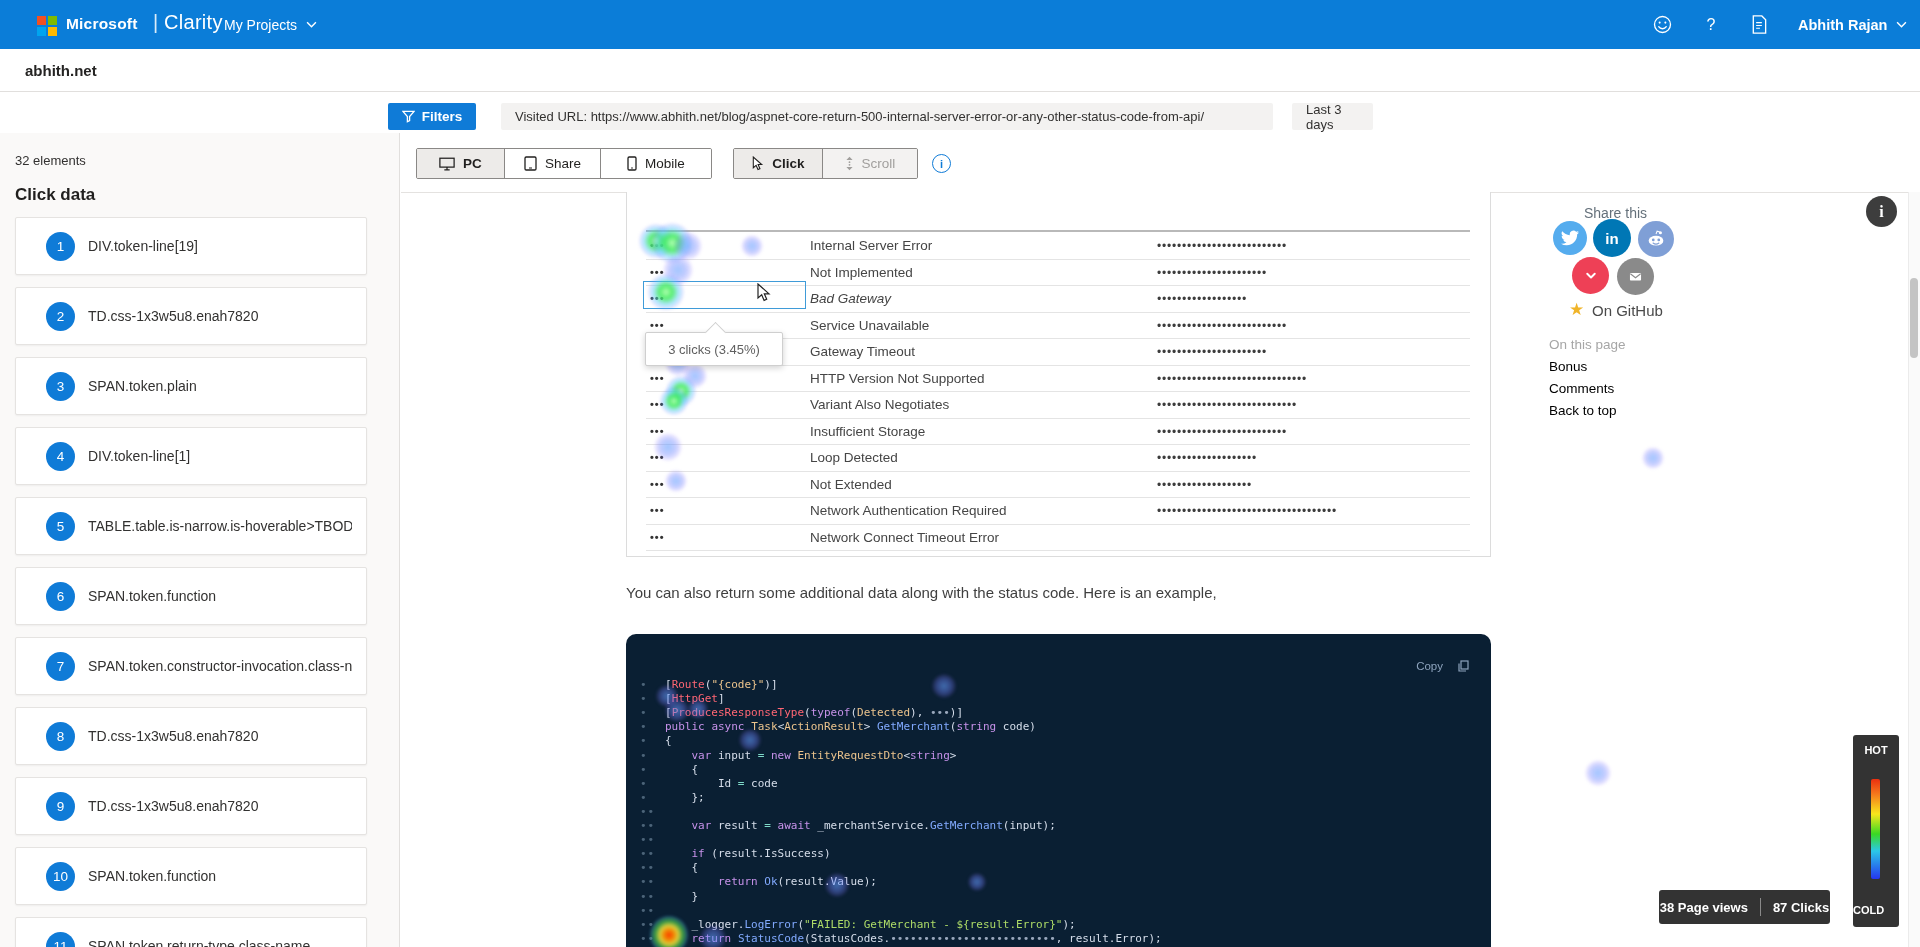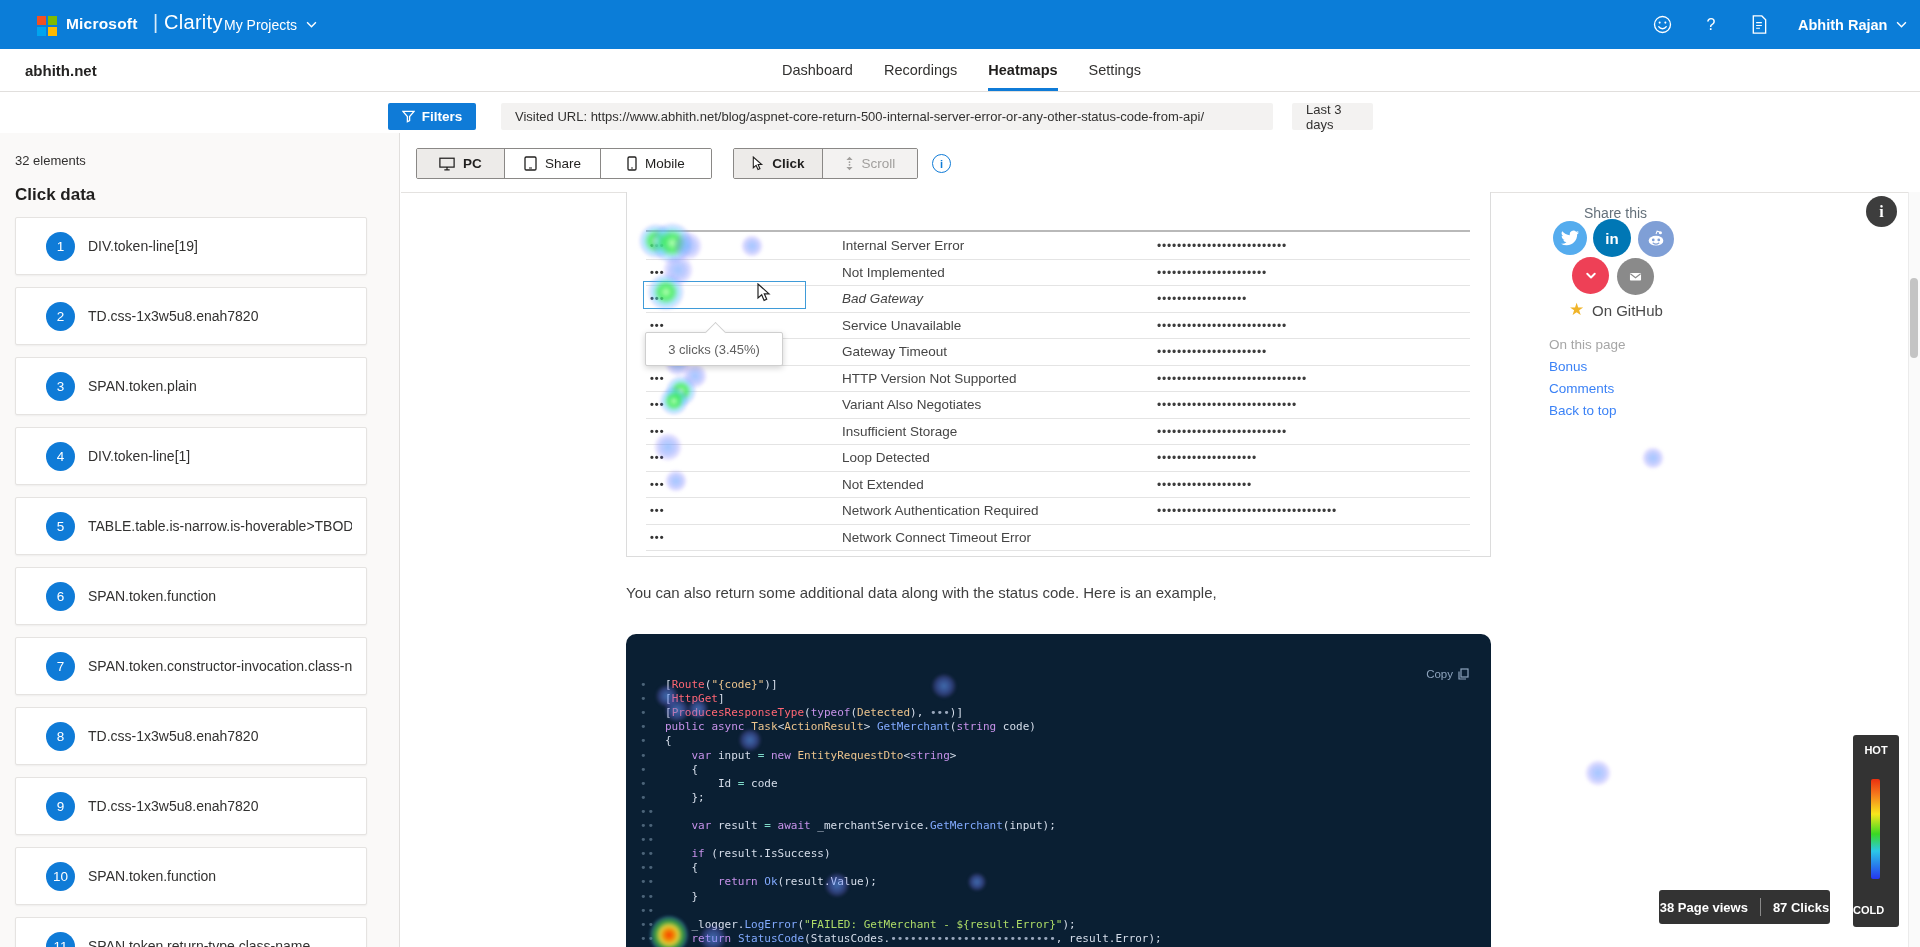--- a/index.html
+++ b/index.html
@@ -84,61 +84,61 @@
                 border-left:1px solid #dcdcdc; border-right:1px solid #dcdcdc;
                 border-bottom:1px solid #dcdcdc; }
   .th { position:absolute; top:21px; font-family:"Liberation Serif", serif;
         font-weight:700; font-size:15px; color:#222; }
   .th.c1 { left:650px; } .th.c2 { left:810px; } .th.c3 { left:1157px; }
   .thead-sep { left:646px; top:230px; width:824px; height:2px; background:#b9b9b9; }
   .t-rows { left:646px; top:233px; width:824px; height:318px; }
   .t-row { position:absolute; left:0; width:824px; height:26.5px; border-bottom:1px solid #e4e4e4; }
   .t-dots1 { position:absolute; left:4px; top:7px; font-size:11px; font-weight:700;
              letter-spacing:1px; color:#333; line-height:1; }
-  .t-desc { position:absolute; left:164px; top:6px; font-size:13.5px; color:#454545; line-height:1;margin-left:32px; }
+  .t-desc { position:absolute; left:164px; top:6px; font-size:13.5px; color:#454545; line-height:1; }
   .t-dots3 { position:absolute; left:511px; top:7px; font-size:12px; color:#3c3c3c;
              letter-spacing:.8px; line-height:1; white-space:nowrap; }
   .sel-cell { left:643px; top:281px; width:163px; height:28px; border:1.5px solid #3f9bd8; z-index:4; }
   .cell-cursor { left:755px; top:283px; z-index:6; }
 
   
   .click-tip { left:645px; top:332px; width:138px; height:34px; background:#fff;
                border:1px solid #cfcfcf; border-radius:2px; box-shadow:0 2px 6px rgba(0,0,0,.18);
                display:flex; align-items:center; justify-content:center; font-size:13px;
                color:#5f5f5f; z-index:7; }
   .click-tip::before { content:""; position:absolute; left:62px; top:-8px; width:14px; height:14px;
                background:#fff; border-left:1px solid #cfcfcf; border-top:1px solid #cfcfcf;
                transform:rotate(45deg); }
 
   .page-par { left:626px; top:584px; width:660px; font-size:15px; color:#3f3f3f; }
 
   
   .code-card { left:626px; top:634px; width:865px; height:313px; background:#0a1f33;
                border-radius:10px 10px 0 0; overflow:hidden; }
-  .copy-btn { position:absolute; right:22px; top:34px; display:flex; align-items:center; gap:5px;
+  .copy-btn { position:absolute; right:22px; top:26px; display:flex; align-items:center; gap:15px;
               color:#8da3bd; font-size:11.5px; cursor:pointer; }
   .code-lines { position:absolute; left:0; top:44px; width:100%; }
   .code-line { position:absolute; left:0; width:100%; height:14.1px;
                font-family:"DejaVu Sans Mono", monospace; font-size:11px; line-height:14.1px;
                white-space:pre; }
   .cl-g { position:absolute; left:14px; color:#4c6479; letter-spacing:1px; }
   .cl-t { position:absolute; left:39px; }
   .tok-p { color:#d6deeb; } .tok-r { color:#ff6674; } .tok-y { color:#ecc48d; }
   .tok-u { color:#c792ea; } .tok-b { color:#82aaff; } .tok-c { color:#7fdbca; }
   .tok-s { color:#addb67; } .tok-d { color:#9aa8bd; }
 
   
   .share-title { left:1584px; top:205px; font-size:14px; color:#64707a; }
   .soc { border-radius:50%; display:flex; align-items:center; justify-content:center; cursor:pointer; }
   .soc svg { display:block; }
   .soc-in { color:#fff; font-weight:700; font-size:15px; }
   .gh-star { left:1569px; top:299px; font-size:17px; color:#f0b429; }
   .gh-label { left:1592px; top:302px; font-size:15px; color:#4a4a4a; cursor:pointer; }
   .toc { left:1549px; top:337px; width:160px; }
-  .toc-link { position:absolute; left:0; font-size:13.5px; color:#3b82f6; cursor:pointer; }
+  .toc-link { position:absolute; left:0; font-size:13.5px; color:#000000; cursor:pointer; }
   .toc-link.muted { color:#a6a6a6; cursor:default; }
 
   
   .info-btn { left:1866px; top:196px; width:31px; height:31px; border-radius:50%; background:#3d3d3d;
               color:#fff; font-size:16px; font-weight:700; display:flex; align-items:center;
               justify-content:center; z-index:40; cursor:pointer; font-family:"Liberation Serif",serif; }
   .legend { left:1853px; top:735px; width:46px; height:192px; background:#333; border-radius:3px;
             z-index:40; }
   .legend .hot { position:absolute; top:9px; width:100%; text-align:center; color:#fff;
                  font-size:11px; font-weight:700; }
@@ -203,26 +203,20 @@
   <div class="abs topnav-item" style="left:1798px; font-weight:700; font-size:14.5px">
     <span>Abhith Rajan</span>
     <svg class="chev" viewBox="0 0 10 6">
         <path d="M1 1l4 4 4-4" stroke="#fff" fill="none" stroke-width="1.3"></path>
       </svg>
   </div>
 </div>
 
 <div class="abs proj-header">
   <div class="abs proj-name">abhith.net</div>
-  <div class="abs tabs" id="tabs-container">
-      <div class="tab">Dashboard</div>
-      <div class="tab">Recordings</div>
-      <div class="tab active">Heatmaps</div>
-      <div class="tab">Settings</div>
-    </div>
 </div>
 
 <div class="abs filterbar">
   <button class="abs filters-btn">
     <svg width="13" height="13" viewBox="0 0 14 14">
         <path d="M1 1.5h12L8.2 7v4.3L5.8 12.6V7z" fill="none" stroke="#fff" stroke-width="1.4"></path>
       </svg>
     <span>Filters</span>
   </button>
   <div class="abs chip url">

